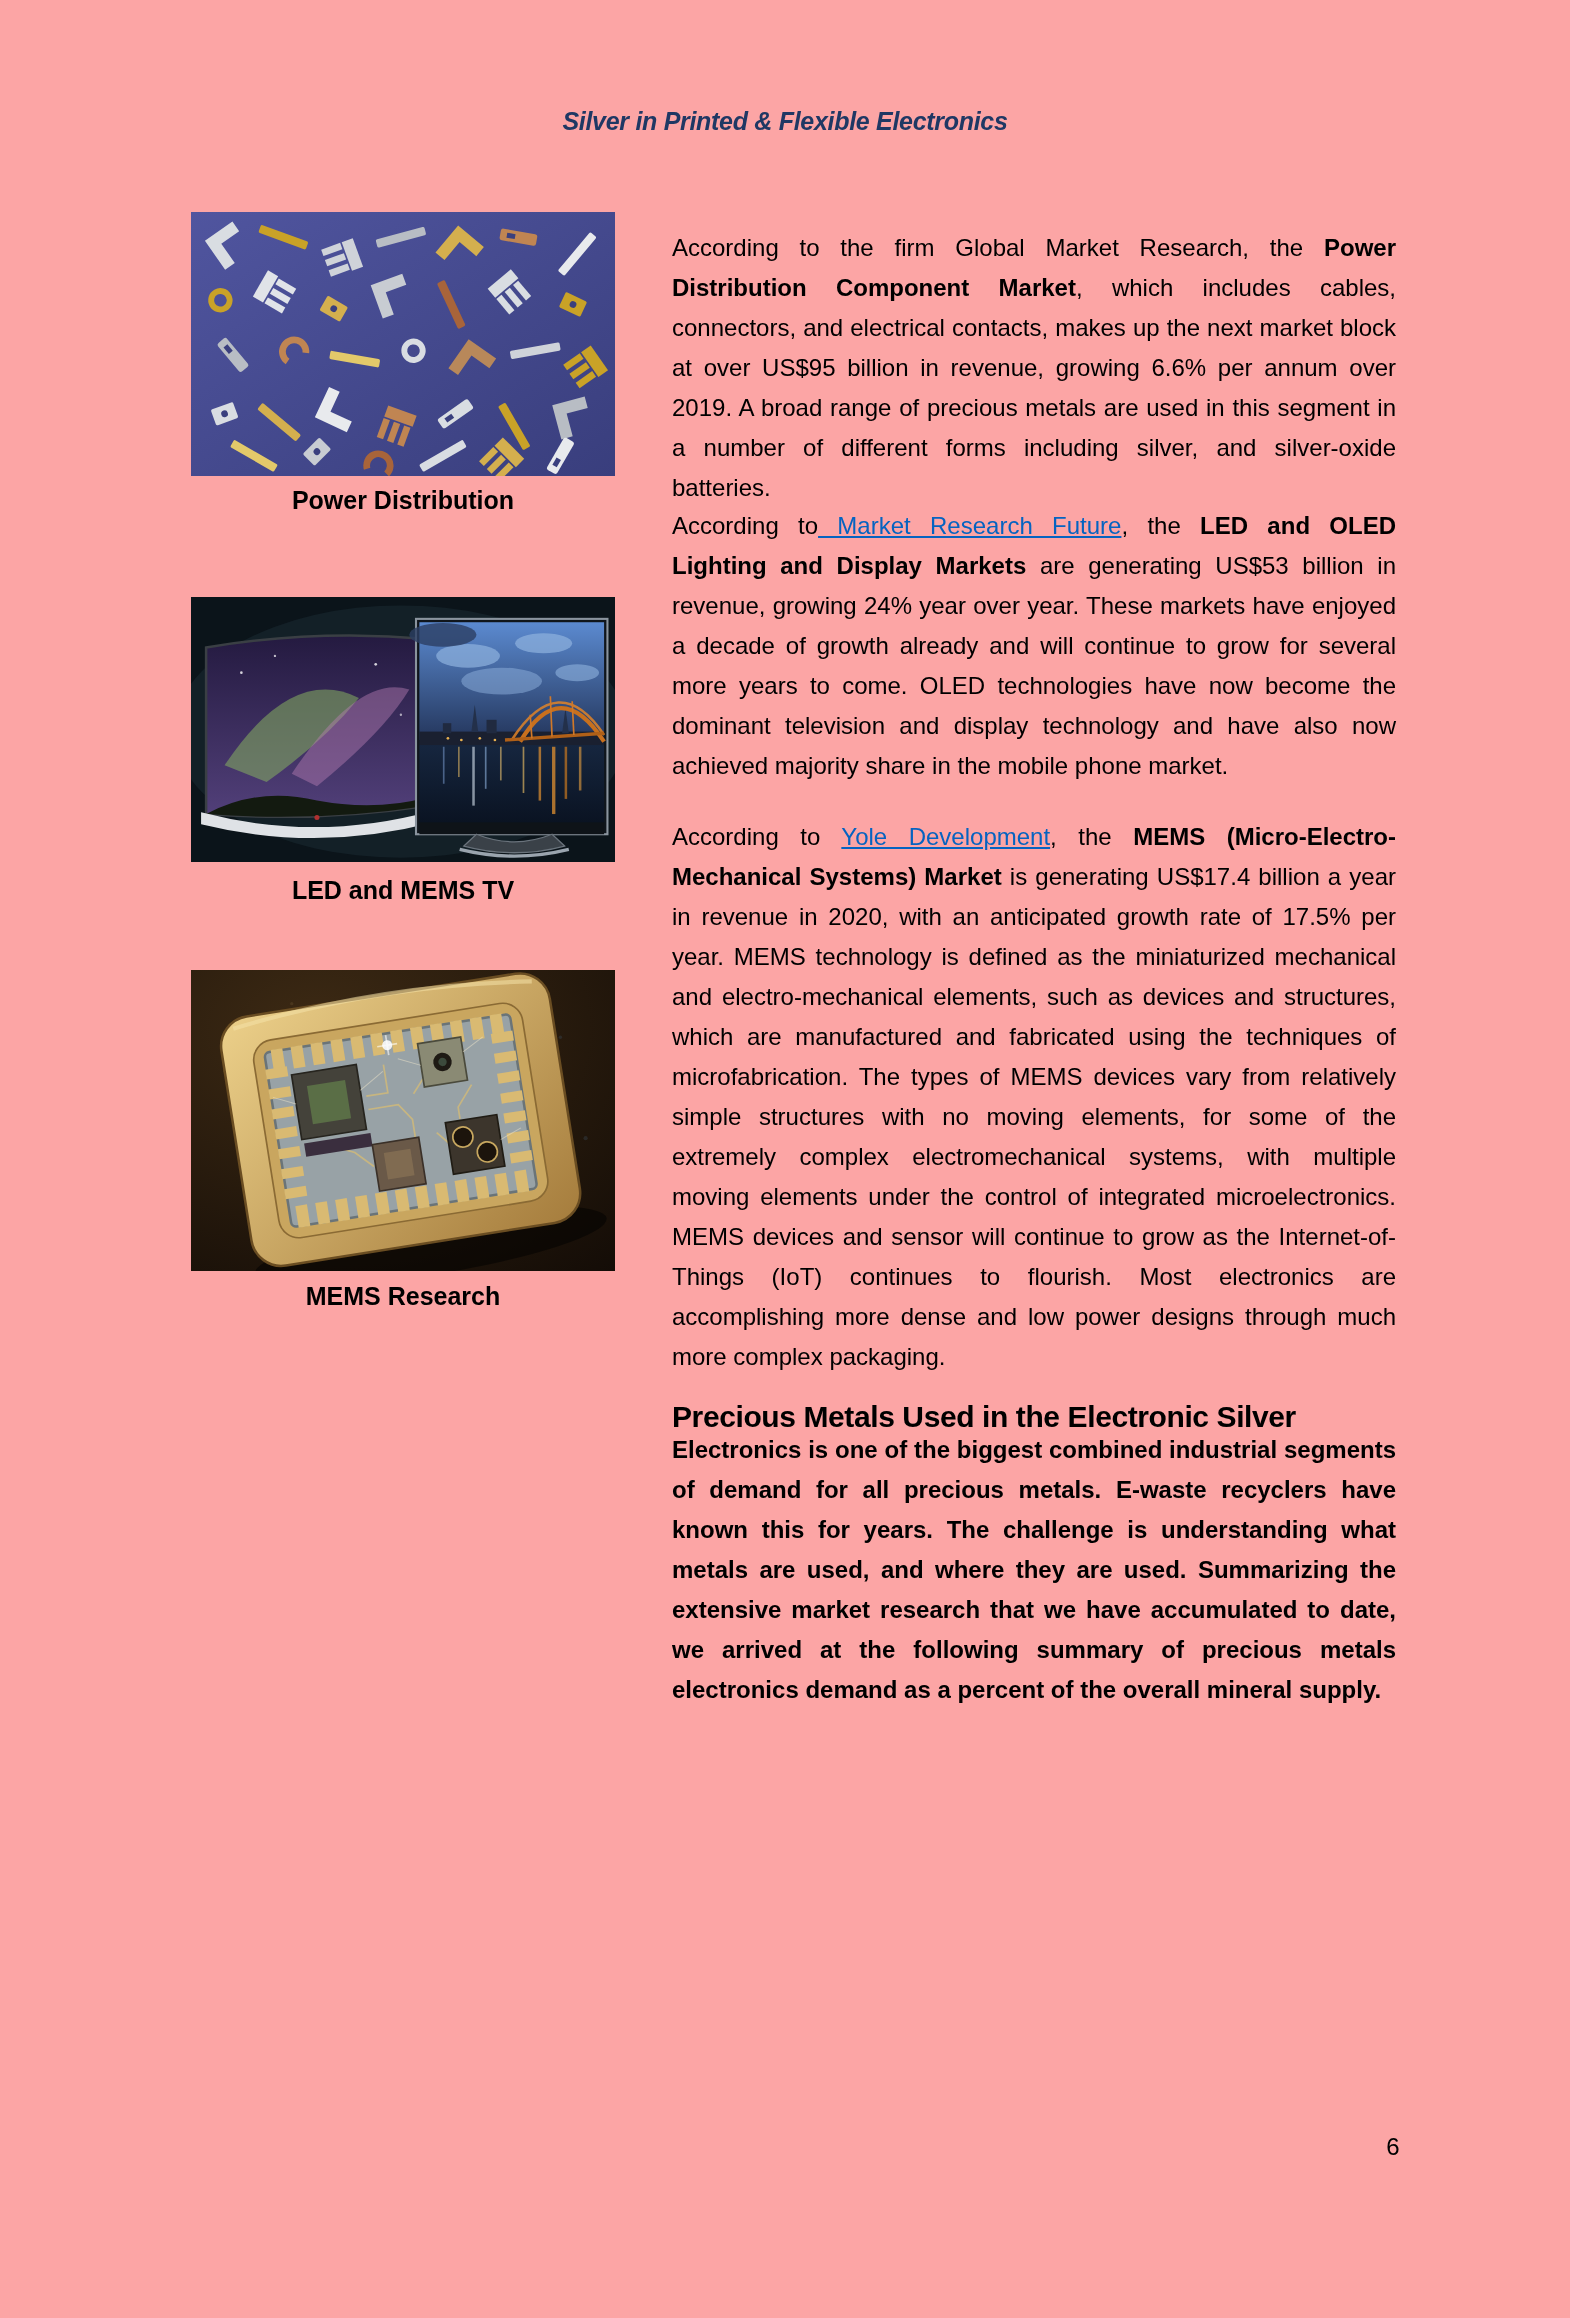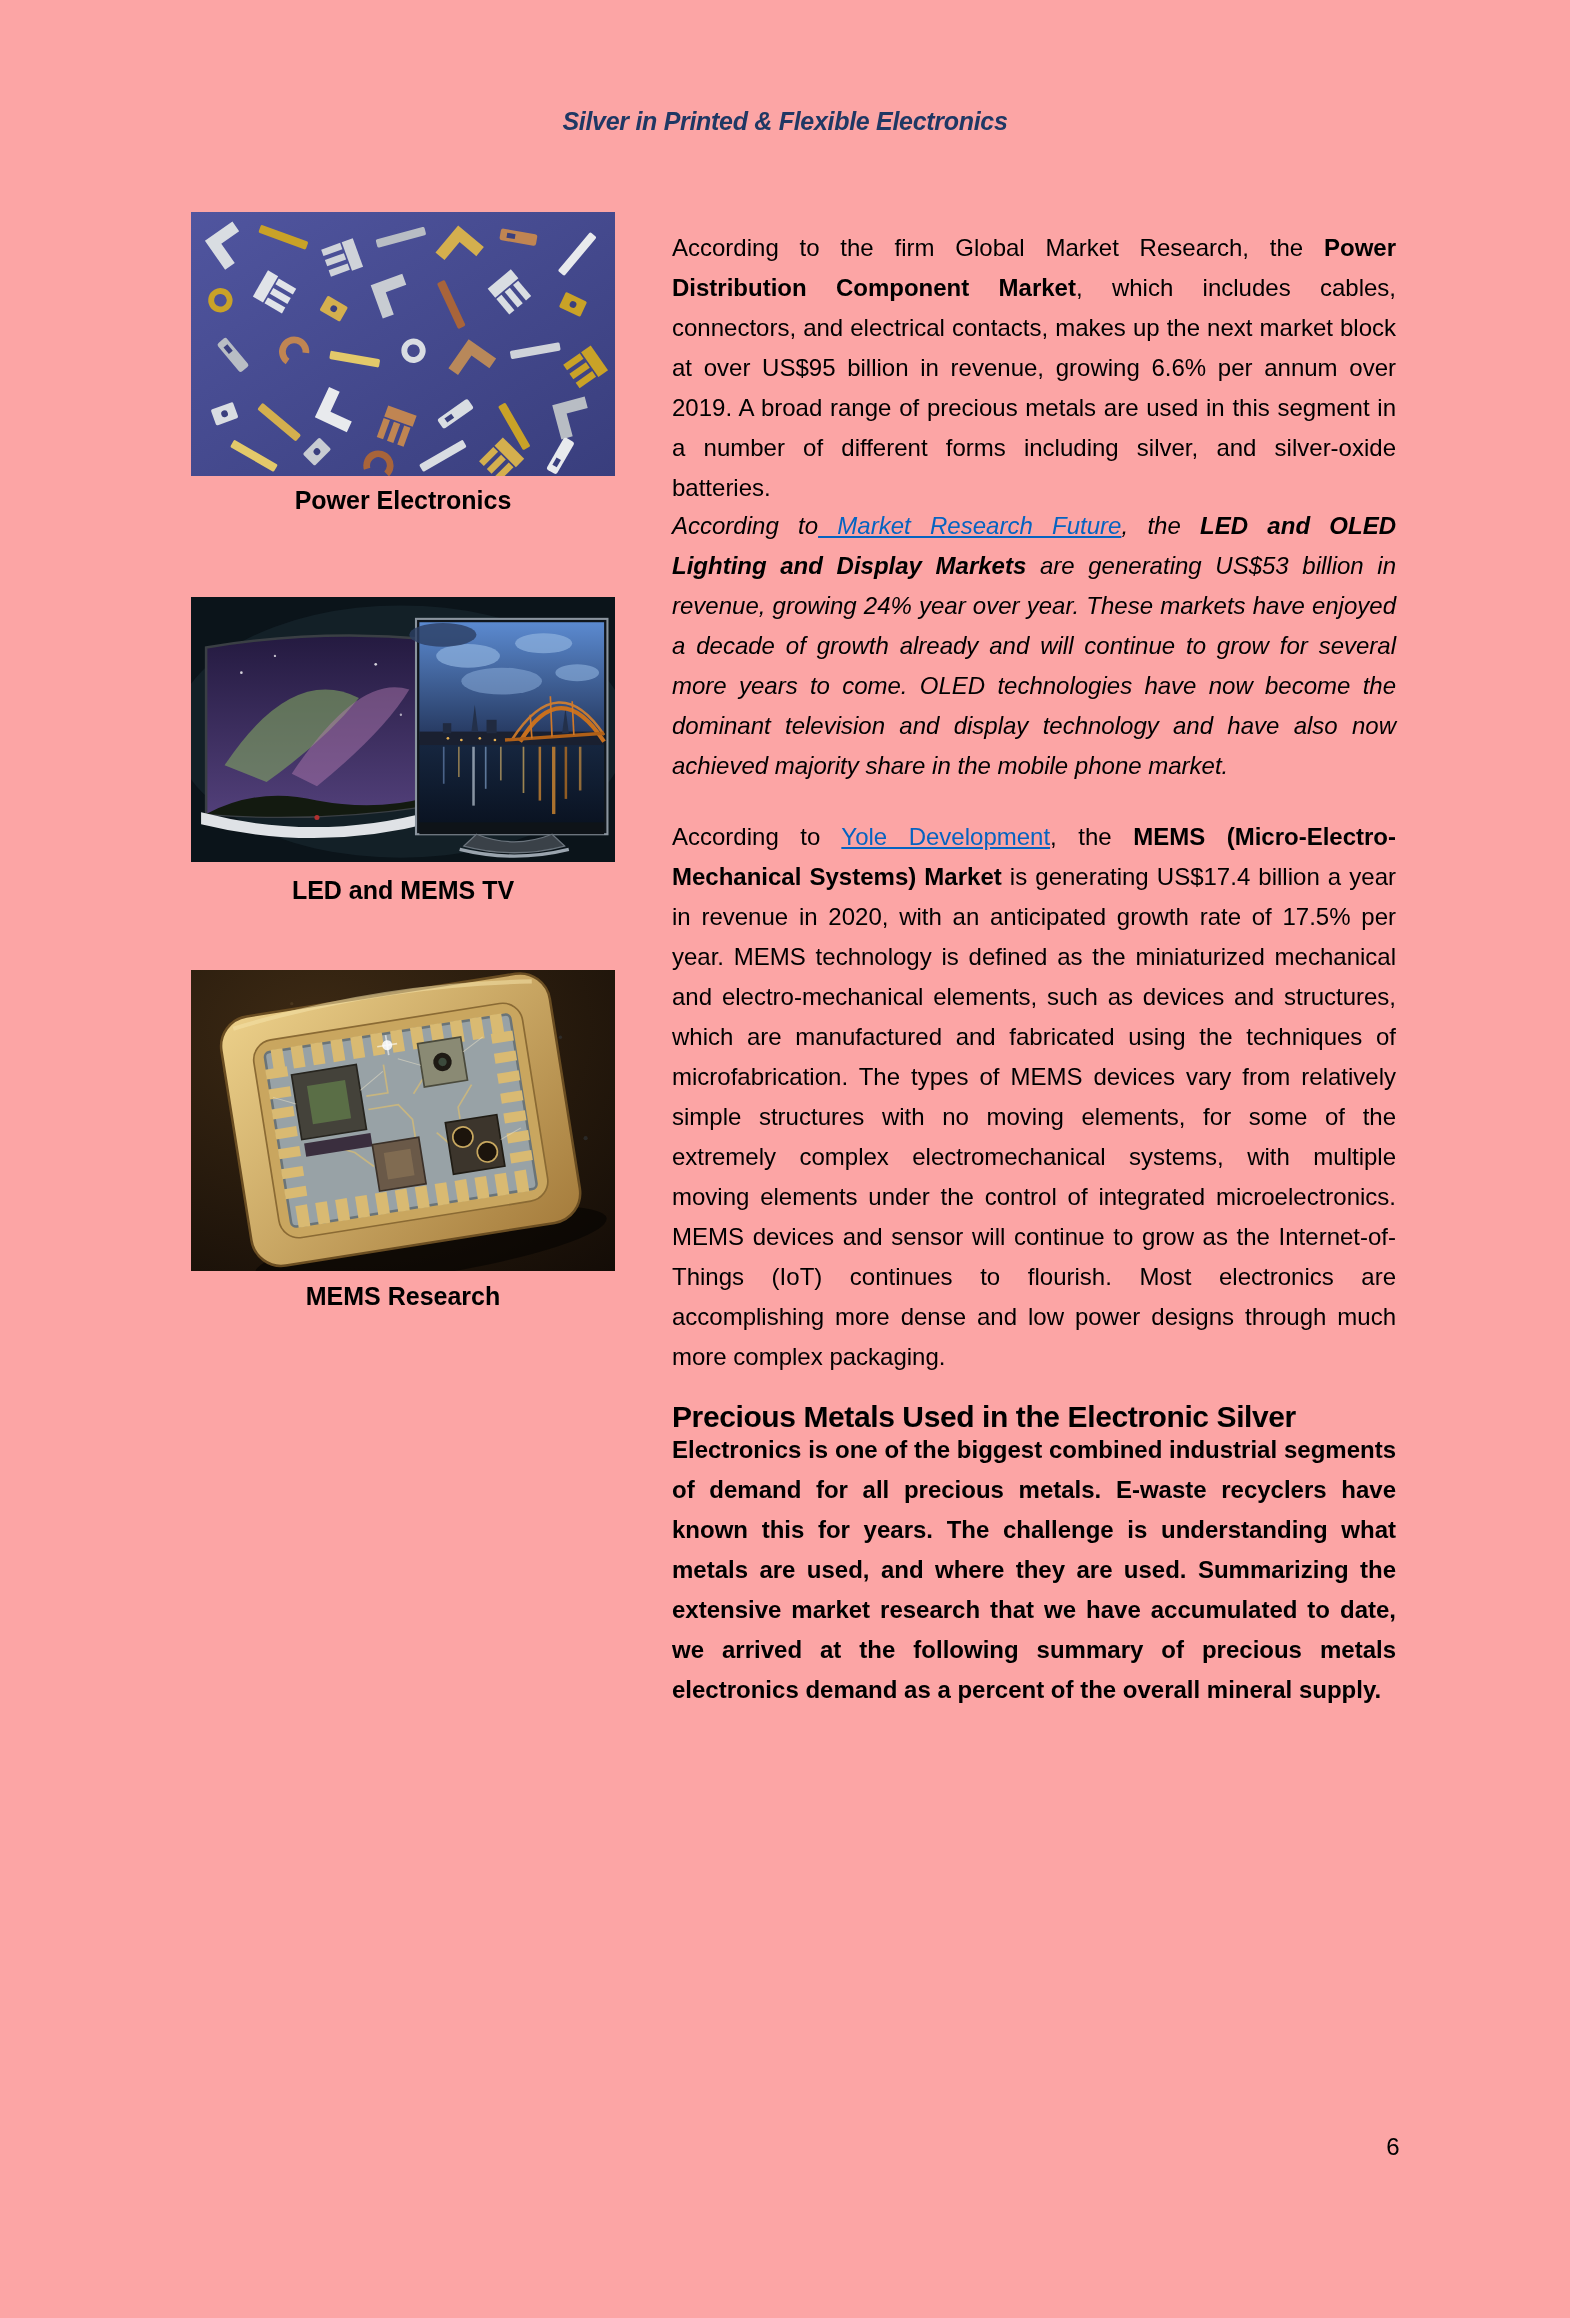--- a/index.html
+++ b/index.html
@@ -21,21 +21,21 @@
     font-size:25px;font-weight:bold;line-height:37px;color:#000;
   }
   .cap1{top:482px;}
   .cap2{top:872px;}
   .cap3{top:1278px;}
   .para{
     position:absolute;left:672px;width:724px;text-align:justify;
     font-size:24px;line-height:40px;color:#000;
   }
   .p1{top:210px;margin-top:18px;}
-  .p2{top:482px;font-style:italic;}
+  .p2{top:482px;}
   .p3{top:793px;}
   .p4{top:1406px;font-weight:bold;}
   .seg-bold{font-weight:bold;}
   .seg-link{color:#0563c1;text-decoration:underline;cursor:pointer;}
   .section-heading{
     position:absolute;left:672px;top:1377px;width:724px;white-space:nowrap;
     font-size:30px;font-weight:bold;letter-spacing:-0.4px;line-height:40px;color:#000;
   }
   .page-number{
     position:absolute;left:1376px;top:2133px;width:34px;text-align:center;
@@ -114,21 +114,21 @@
       <use href="#lpart" transform="translate(455 245) rotate(-15)" fill="#b8bdc4"></use>
       <use href="#strip" transform="translate(75 290) rotate(30)" fill="#e3c96a"></use>
       <use href="#plate" transform="translate(150 285) rotate(-45)" fill="#c8ccd2"></use>
       <use href="#hook" transform="translate(225 295) rotate(15)" stroke="#a8643a"></use>
       <use href="#strip" transform="translate(300 290) rotate(-30)" fill="#d9dde2"></use>
       <use href="#comb" transform="translate(370 295) rotate(45)" fill="#d4af4e"></use>
       <use href="#bar" transform="translate(440 290) rotate(-60)" fill="#e8eaed"></use>
     </svg>
   </div>
   <div class="caption cap1">
-    <div>Power Electronics</div>
+    <div>Power Distribution</div>
   </div>
 
   <div class="fig fig-img2">
     <svg viewBox="0 0 505 315" preserveAspectRatio="none">
       <defs>
         <linearGradient id="aur" x1="0" y1="0" x2="0" y2="1">
           <stop offset="0" stop-color="#241a40"></stop>
             <stop offset="1" stop-color="#52407a"></stop>
         </linearGradient>
         <linearGradient id="sky" x1="0" y1="0" x2="0" y2="1">

